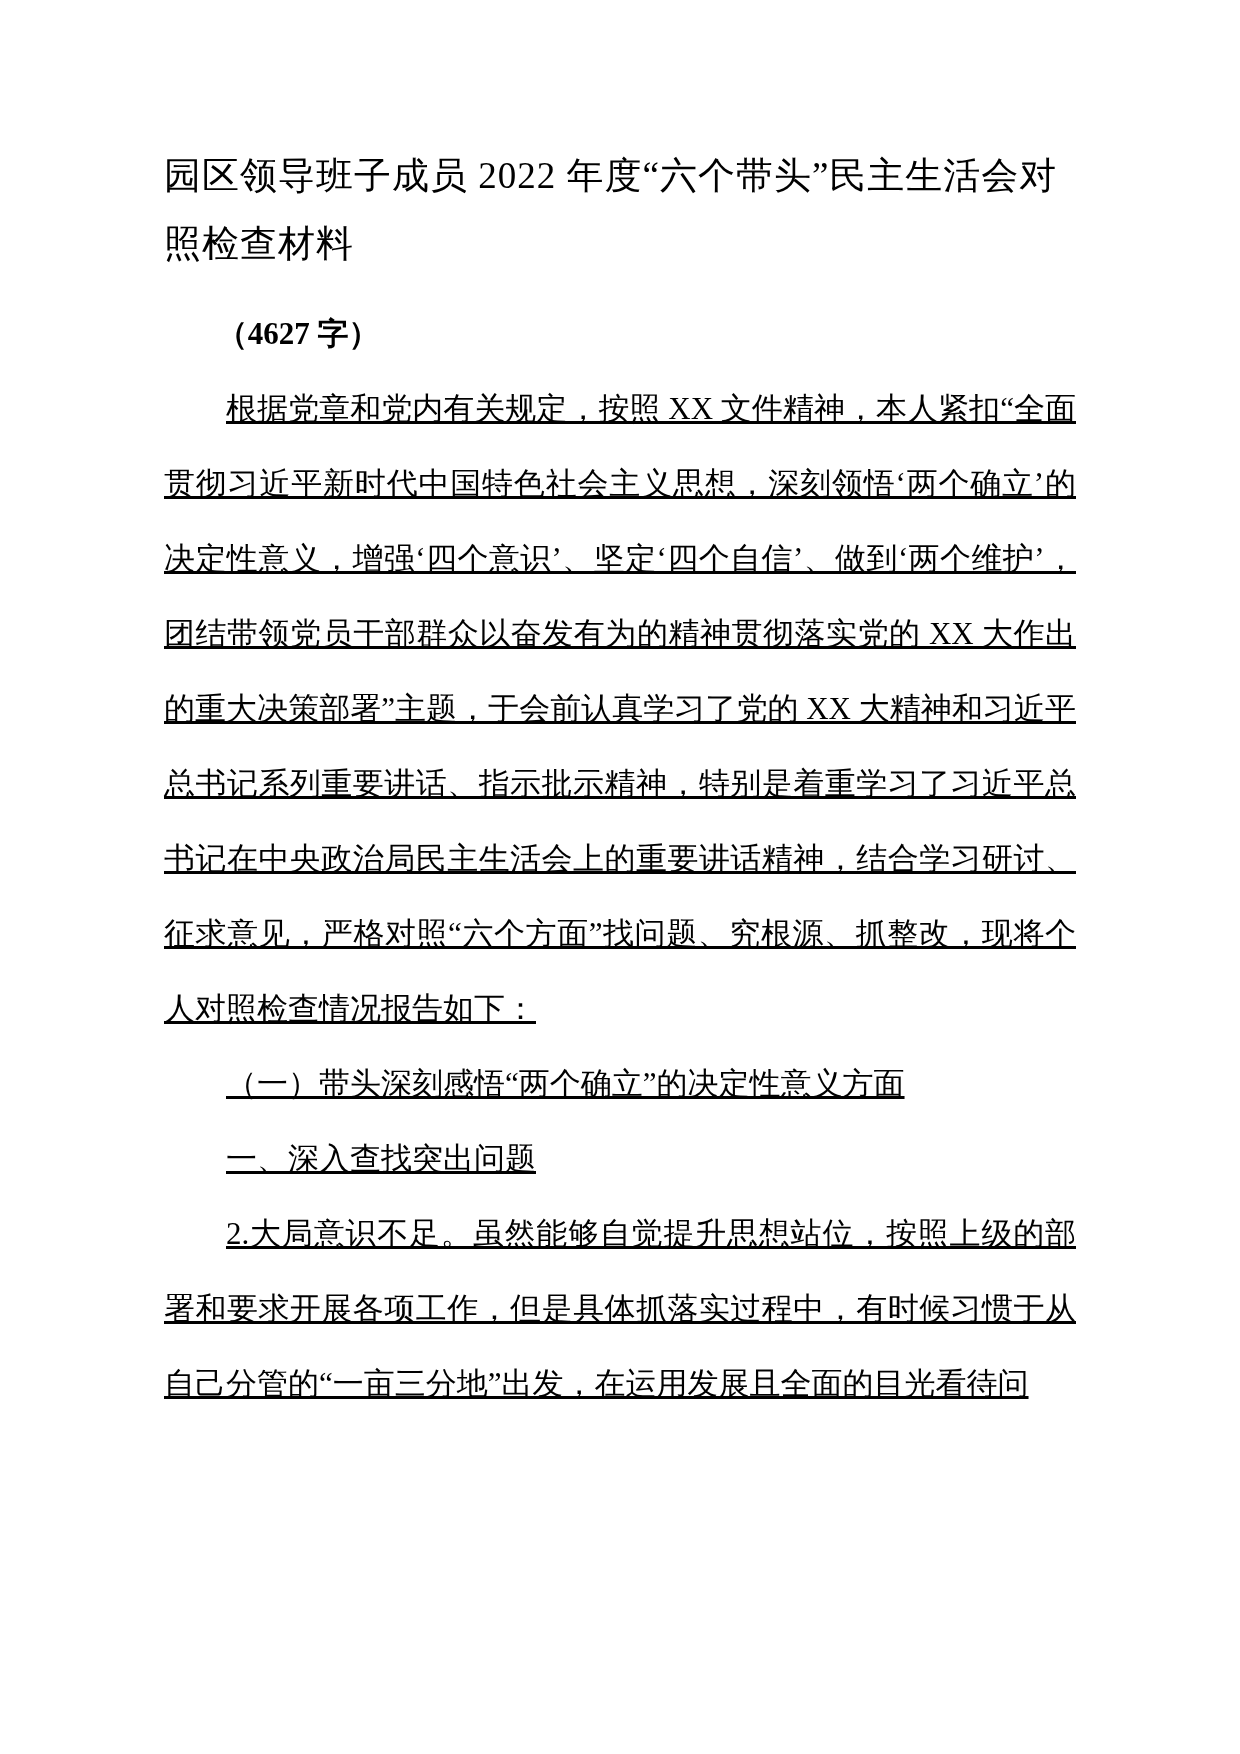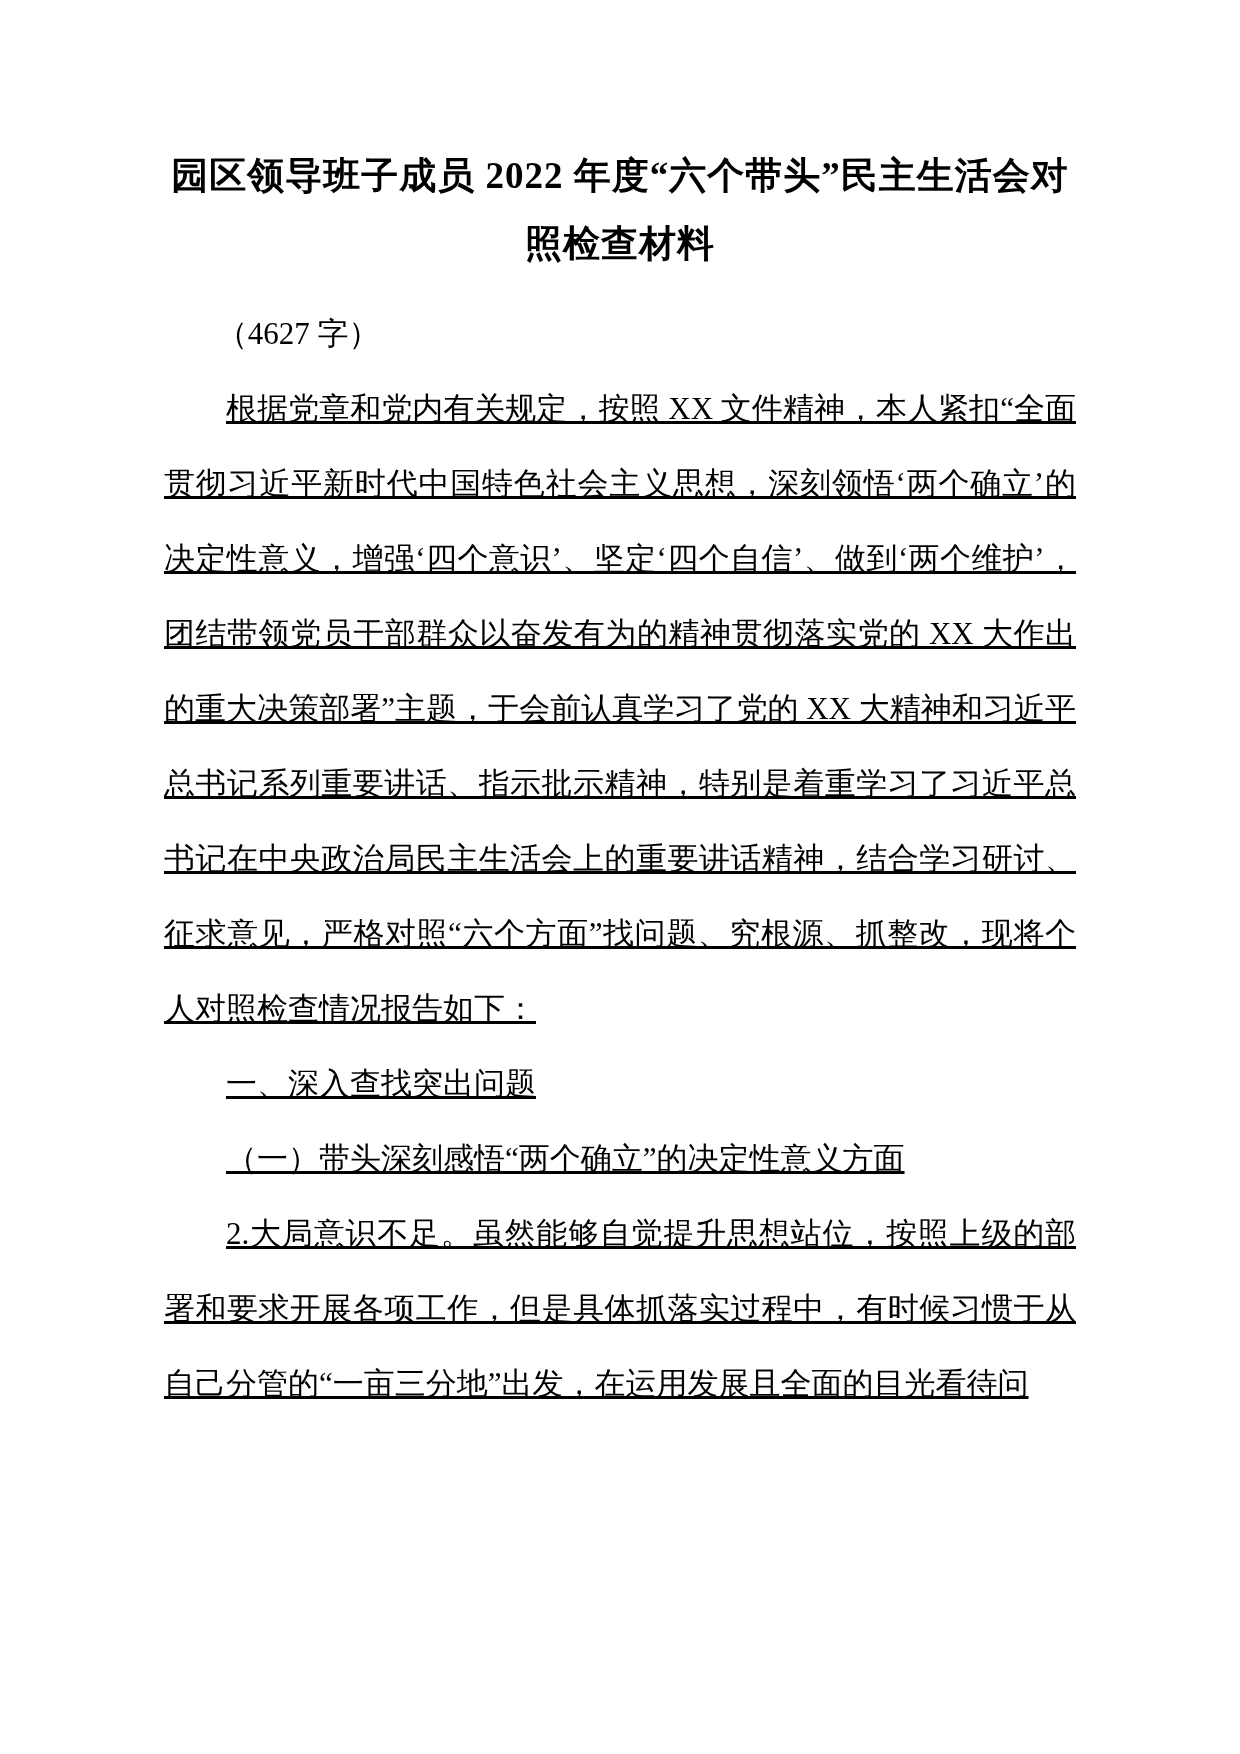--- a/index.html
+++ b/index.html
@@ -16,31 +16,31 @@
   }
   .page {
     width: 1240px;
     min-height: 1754px;
     box-sizing: border-box;
     padding: 142px 164px 80px 164px;
     background: #ffffff;
   }
   .doc-title {
     font-size: 37px;
-    font-weight: bold;
-    text-align: center;
+    font-weight: normal;
     line-height: 1.85;
     margin: 0 0 18px 0;
     letter-spacing: 1px;
   }
   .word-count {
     font-size: 31px;
     line-height: 2.4;
     text-indent: 1.7em;
     margin: 0;
+    font-weight: bold;
   }
   .body-para {
     font-size: 31px;
     line-height: 2.42;
     text-align: justify;
     text-indent: 2em;
     margin: 0;
     word-break: break-all;
     text-decoration: underline;
   }
@@ -49,20 +49,20 @@
 <body>
 
 <div class="page">
 
   <h1 class="doc-title">园区领导班子成员 2022 年度“六个带头”民主生活会对照检查材料</h1>
 
   <p class="word-count">（4627 字）</p>
 
   <p class="body-para">根据党章和党内有关规定，按照 XX 文件精神，本人紧扣“全面贯彻习近平新时代中国特色社会主义思想，深刻领悟‘两个确立’的决定性意义，增强‘四个意识’、坚定‘四个自信’、做到‘两个维护’，团结带领党员干部群众以奋发有为的精神贯彻落实党的 XX 大作出的重大决策部署”主题，于会前认真学习了党的 XX 大精神和习近平总书记系列重要讲话、指示批示精神，特别是着重学习了习近平总书记在中央政治局民主生活会上的重要讲话精神，结合学习研讨、征求意见，严格对照“六个方面”找问题、究根源、抓整改，现将个人对照检查情况报告如下：</p>
 
+  <p class="body-para">（一）带头深刻感悟“两个确立”的决定性意义方面</p>
+
   <p class="body-para">一、深入查找突出问题</p>
-
-  <p class="body-para">（一）带头深刻感悟“两个确立”的决定性意义方面</p>
 
 
   <p class="body-para">2.大局意识不足。虽然能够自觉提升思想站位，按照上级的部署和要求开展各项工作，但是具体抓落实过程中，有时候习惯于从自己分管的“一亩三分地”出发，在运用发展且全面的目光看待问</p>
 
 </div>
 
 </body></html>

